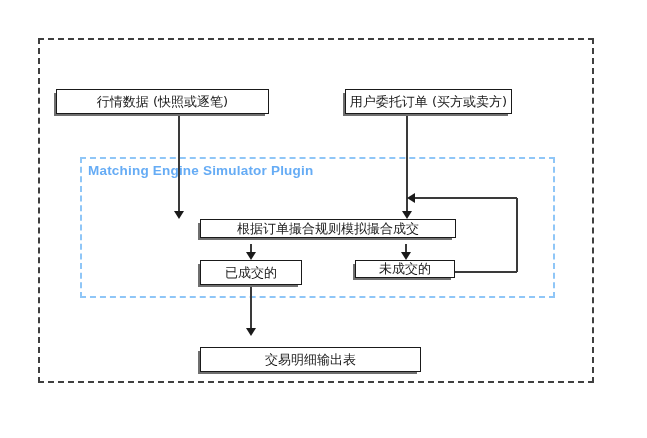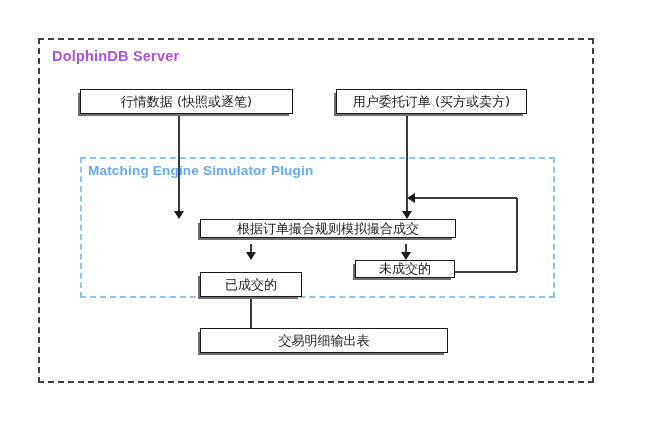--- a/index.html
+++ b/index.html
@@ -67,26 +67,26 @@
     box-shadow: -3px 3px 0 -1px #6f6f6f;
     display: flex;
     align-items: center;
     justify-content: center;
     font-size: 13px;
     color: #1a1a1a;
     white-space: nowrap;
     font-family: "DejaVu Sans", "Liberation Sans", sans-serif;
   }
 
-  #node-market   { left: 80px;  top: 89px;  width: 213px; height: 25px; }
-  #node-order    { left: 336px; top: 89px;  width: 191px; height: 25px; }
+  #node-market   { left: 56px;  top: 89px;  width: 213px; height: 25px; }
+  #node-order    { left: 345px; top: 89px;  width: 167px; height: 25px; }
   #node-match    { left: 200px; top: 219px; width: 256px; height: 19px; }
-  #node-filled   { left: 200px; top: 260px; width: 102px; height: 25px; margin-top: 12px; }
+  #node-filled   { left: 200px; top: 260px; width: 102px; height: 25px; }
   #node-unfilled { left: 355px; top: 260px; width: 100px; height: 18px; }
-  #node-output   { left: 200px; top: 328px; width: 248px; height: 25px; }
+  #node-output   { left: 200px; top: 347px; width: 221px; height: 25px; }
 
   
   .line {
     position: absolute;
     background: #3a3a3a;
   }
   .vline { width: 1.6px; }
   .hline { height: 1.6px; }
 
   .arrow-down {
@@ -124,21 +124,20 @@
   #c6-v  { left: 516px; top: 198px; height: 74px; }
   #c6-h2 { left: 415px; top: 197px; width: 102px; }
   #c6-a  { left: 407px; top: 193px; }
 </style>
 </head>
 <body>
 
 <div id="canvas">
 
   <div class="region" id="server-region"></div>
-  <div class="region-title" id="server-title">DolphinDB Server</div>
 
   <div class="region" id="plugin-region"></div>
   <div class="region-title" id="plugin-title">Matching Engine Simulator Plugin</div>
 
   <div class="line vline" id="c1-v"></div>
   <div class="arrow-down" id="c1-a"></div>
 
   <div class="line vline" id="c2-v"></div>
   <div class="arrow-down" id="c2-a"></div>
 

